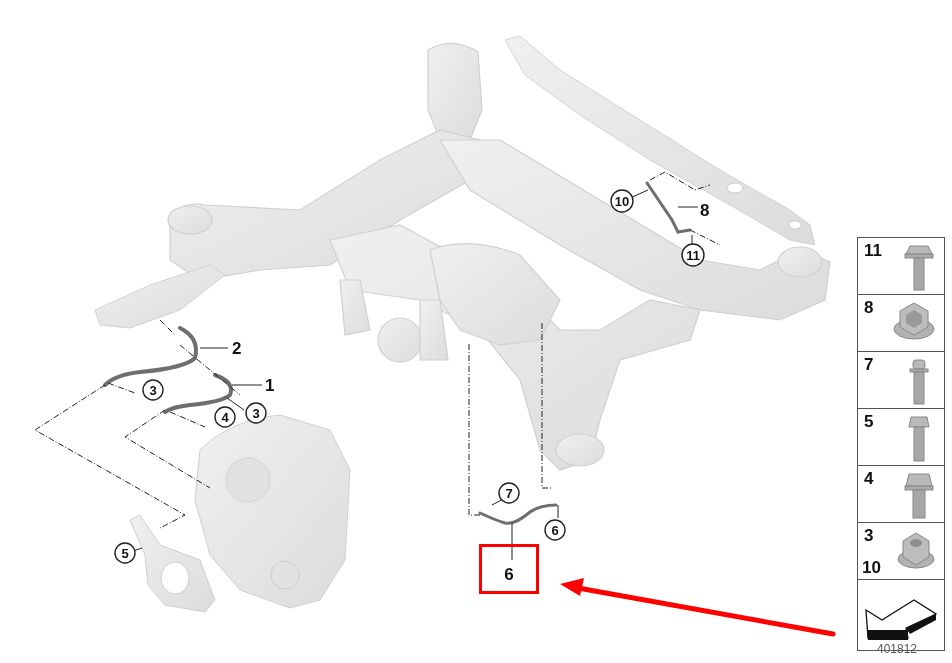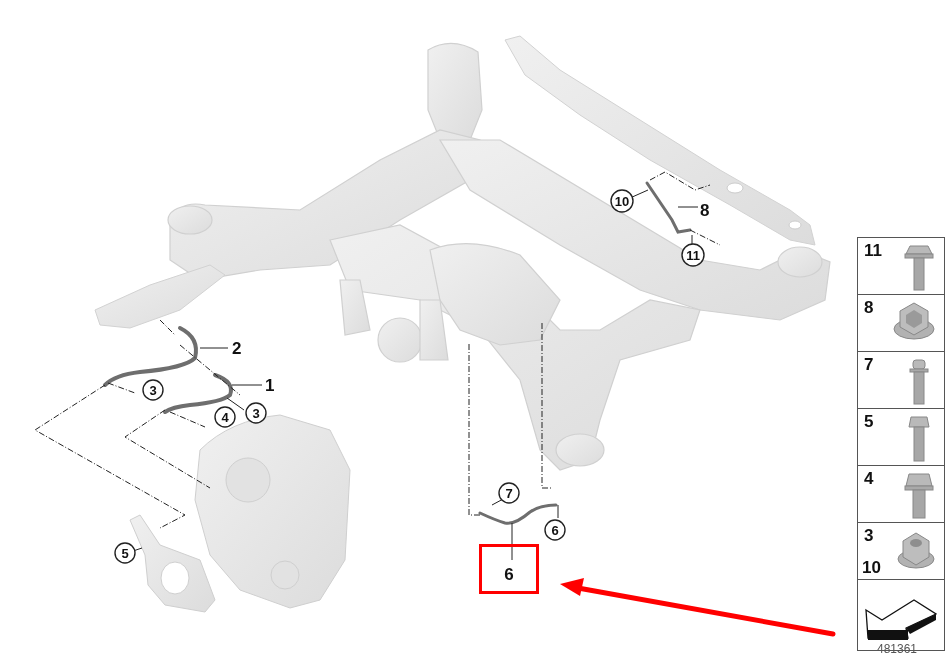--- a/index.html
+++ b/index.html
@@ -200,13 +200,13 @@
   </div>
   <div class="legend-cell">
     <svg class="legend-icon" width="78" height="58" viewBox="0 0 78 58" style="right:4px;top:6px;">
       <polygon points="4,24 20,34 52,14 74,28 44,42 46,52 6,52" fill="#fff" stroke="#111" stroke-width="1.3"></polygon>
       <polygon points="6,44 46,44 46,54 6,54" fill="#111"></polygon>
       <polygon points="44,42 74,28 74,34 48,48" fill="#111"></polygon>
     </svg>
   </div>
 </div>
 
-<div class="img-id">481361</div>
+<div class="img-id">401812</div>
 
 </body></html>

